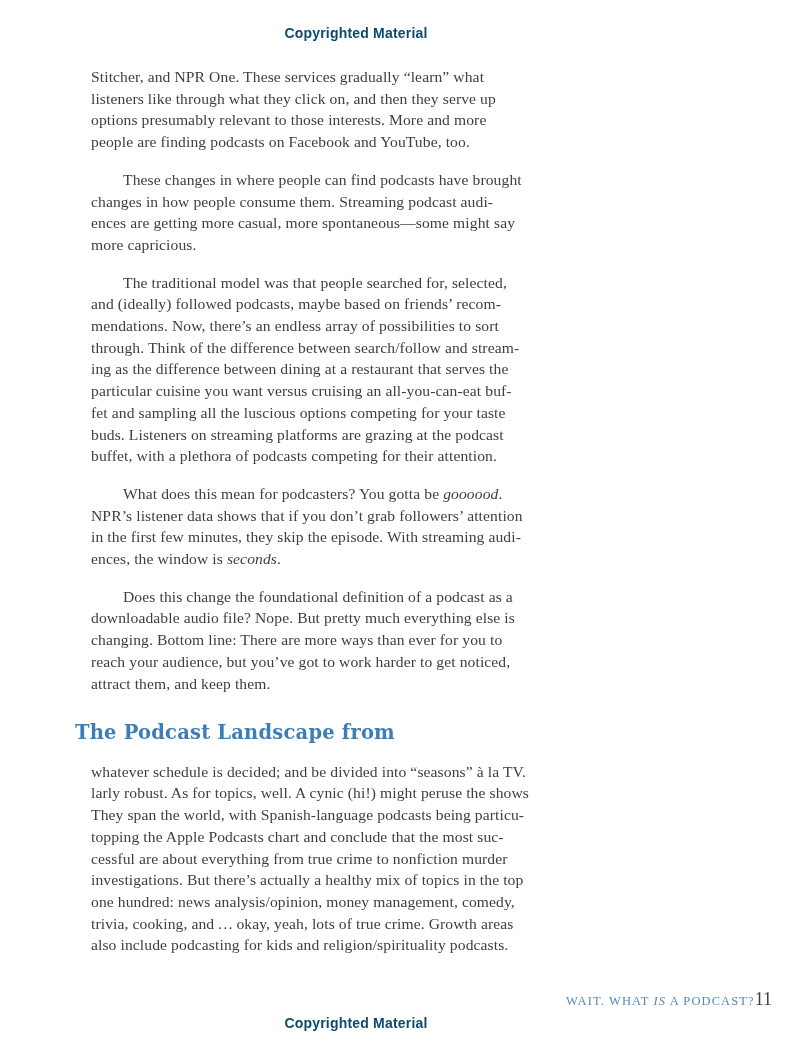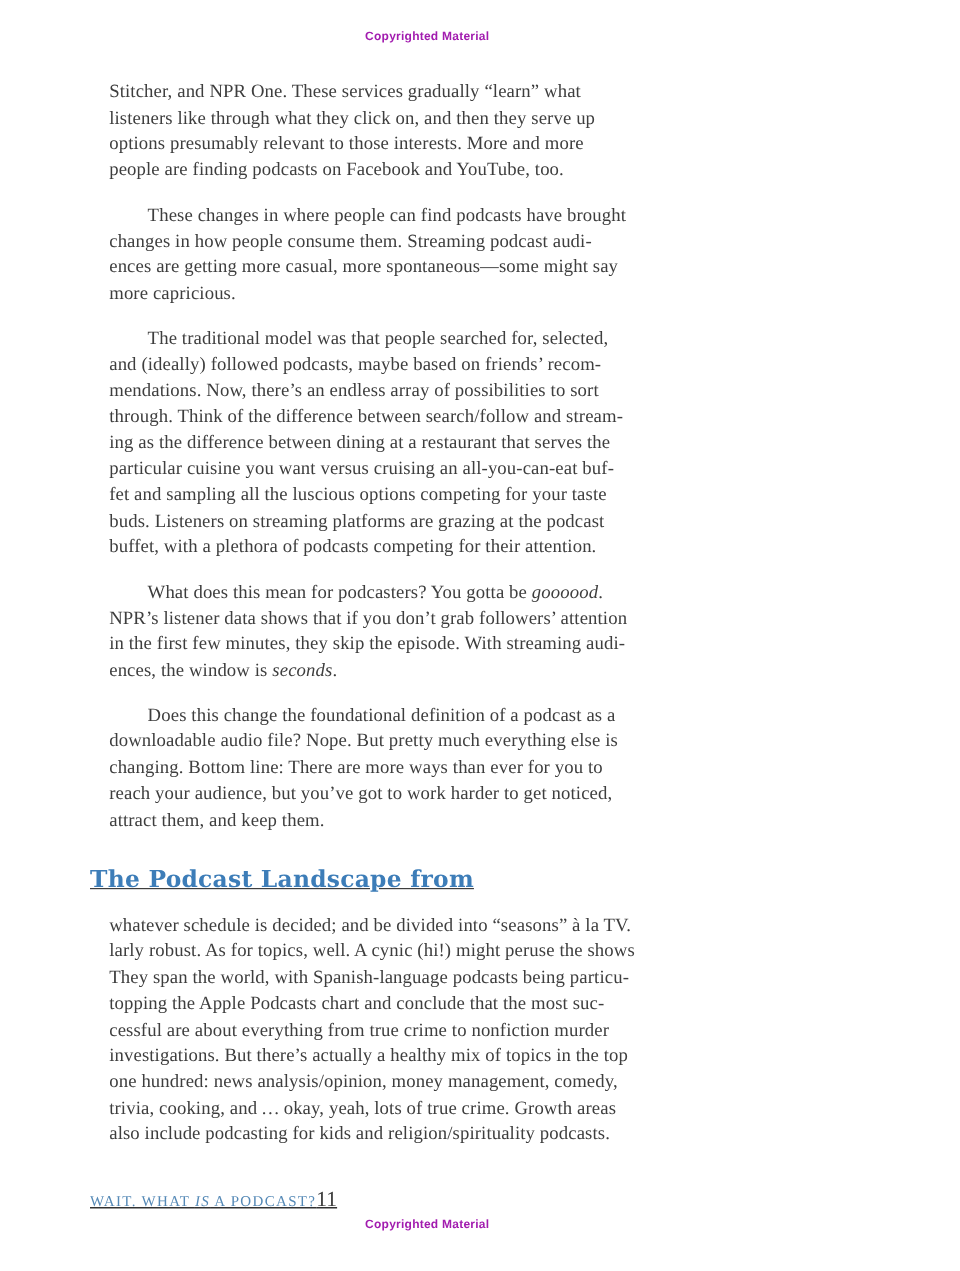--- a/index.html
+++ b/index.html
@@ -8,22 +8,22 @@
     background: #ffffff;
     position: relative;
     font-family: "Liberation Serif", serif;
     overflow: hidden;
   }
   .notice {
     position: absolute; left: 0; width: 712px;
     text-align: center;
     font-family: "Liberation Sans", sans-serif;
     font-weight: bold;
-    font-size: 10px;
-    color: #a21caf;
+    font-size: 14px;
+    color: #0c4a6e;
     letter-spacing: 0.2px;
   }
   .notice-top { top: 25px; }
   .notice-bottom { top: 1015px; }
   .text-column {
     position: absolute;
     left: 75px; top: 50px;
     width: 468px;
     color: #3e3e3e;
   }
@@ -31,38 +31,36 @@
     font-size: 15.6px;
     line-height: 21.7px;
     white-space: nowrap;
     letter-spacing: 0.1px;
   }
   .bodyline.indent { padding-left: 32px; }
   .paragraph { margin: 16px; }
   .heading {
     margin-top: 27px;
     margin-bottom: 7px;
-    text-decoration: underline;
   }
   .heading-line {
     font-family: "DejaVu Serif", serif;
     font-weight: bold;
     font-size: 19.5px;
     line-height: 23.5px;
     color: #3d7db8;
     letter-spacing: 0.2px;
     white-space: nowrap;
   }
   .page-footer {
     position: absolute;
     left: 75px; right: 28px; top: 989px;
     display: flex;
-    justify-content: flex-start;
+    justify-content: flex-end;
     align-items: baseline;
-    text-decoration: underline;
   }
   .running-head {
     font-family: "Liberation Serif", serif;
     font-size: 12.5px;
     letter-spacing: 1.1px;
     color: #5589b6;
     white-space: nowrap;
   }
   .page-number {
     font-family: "Liberation Serif", serif;

